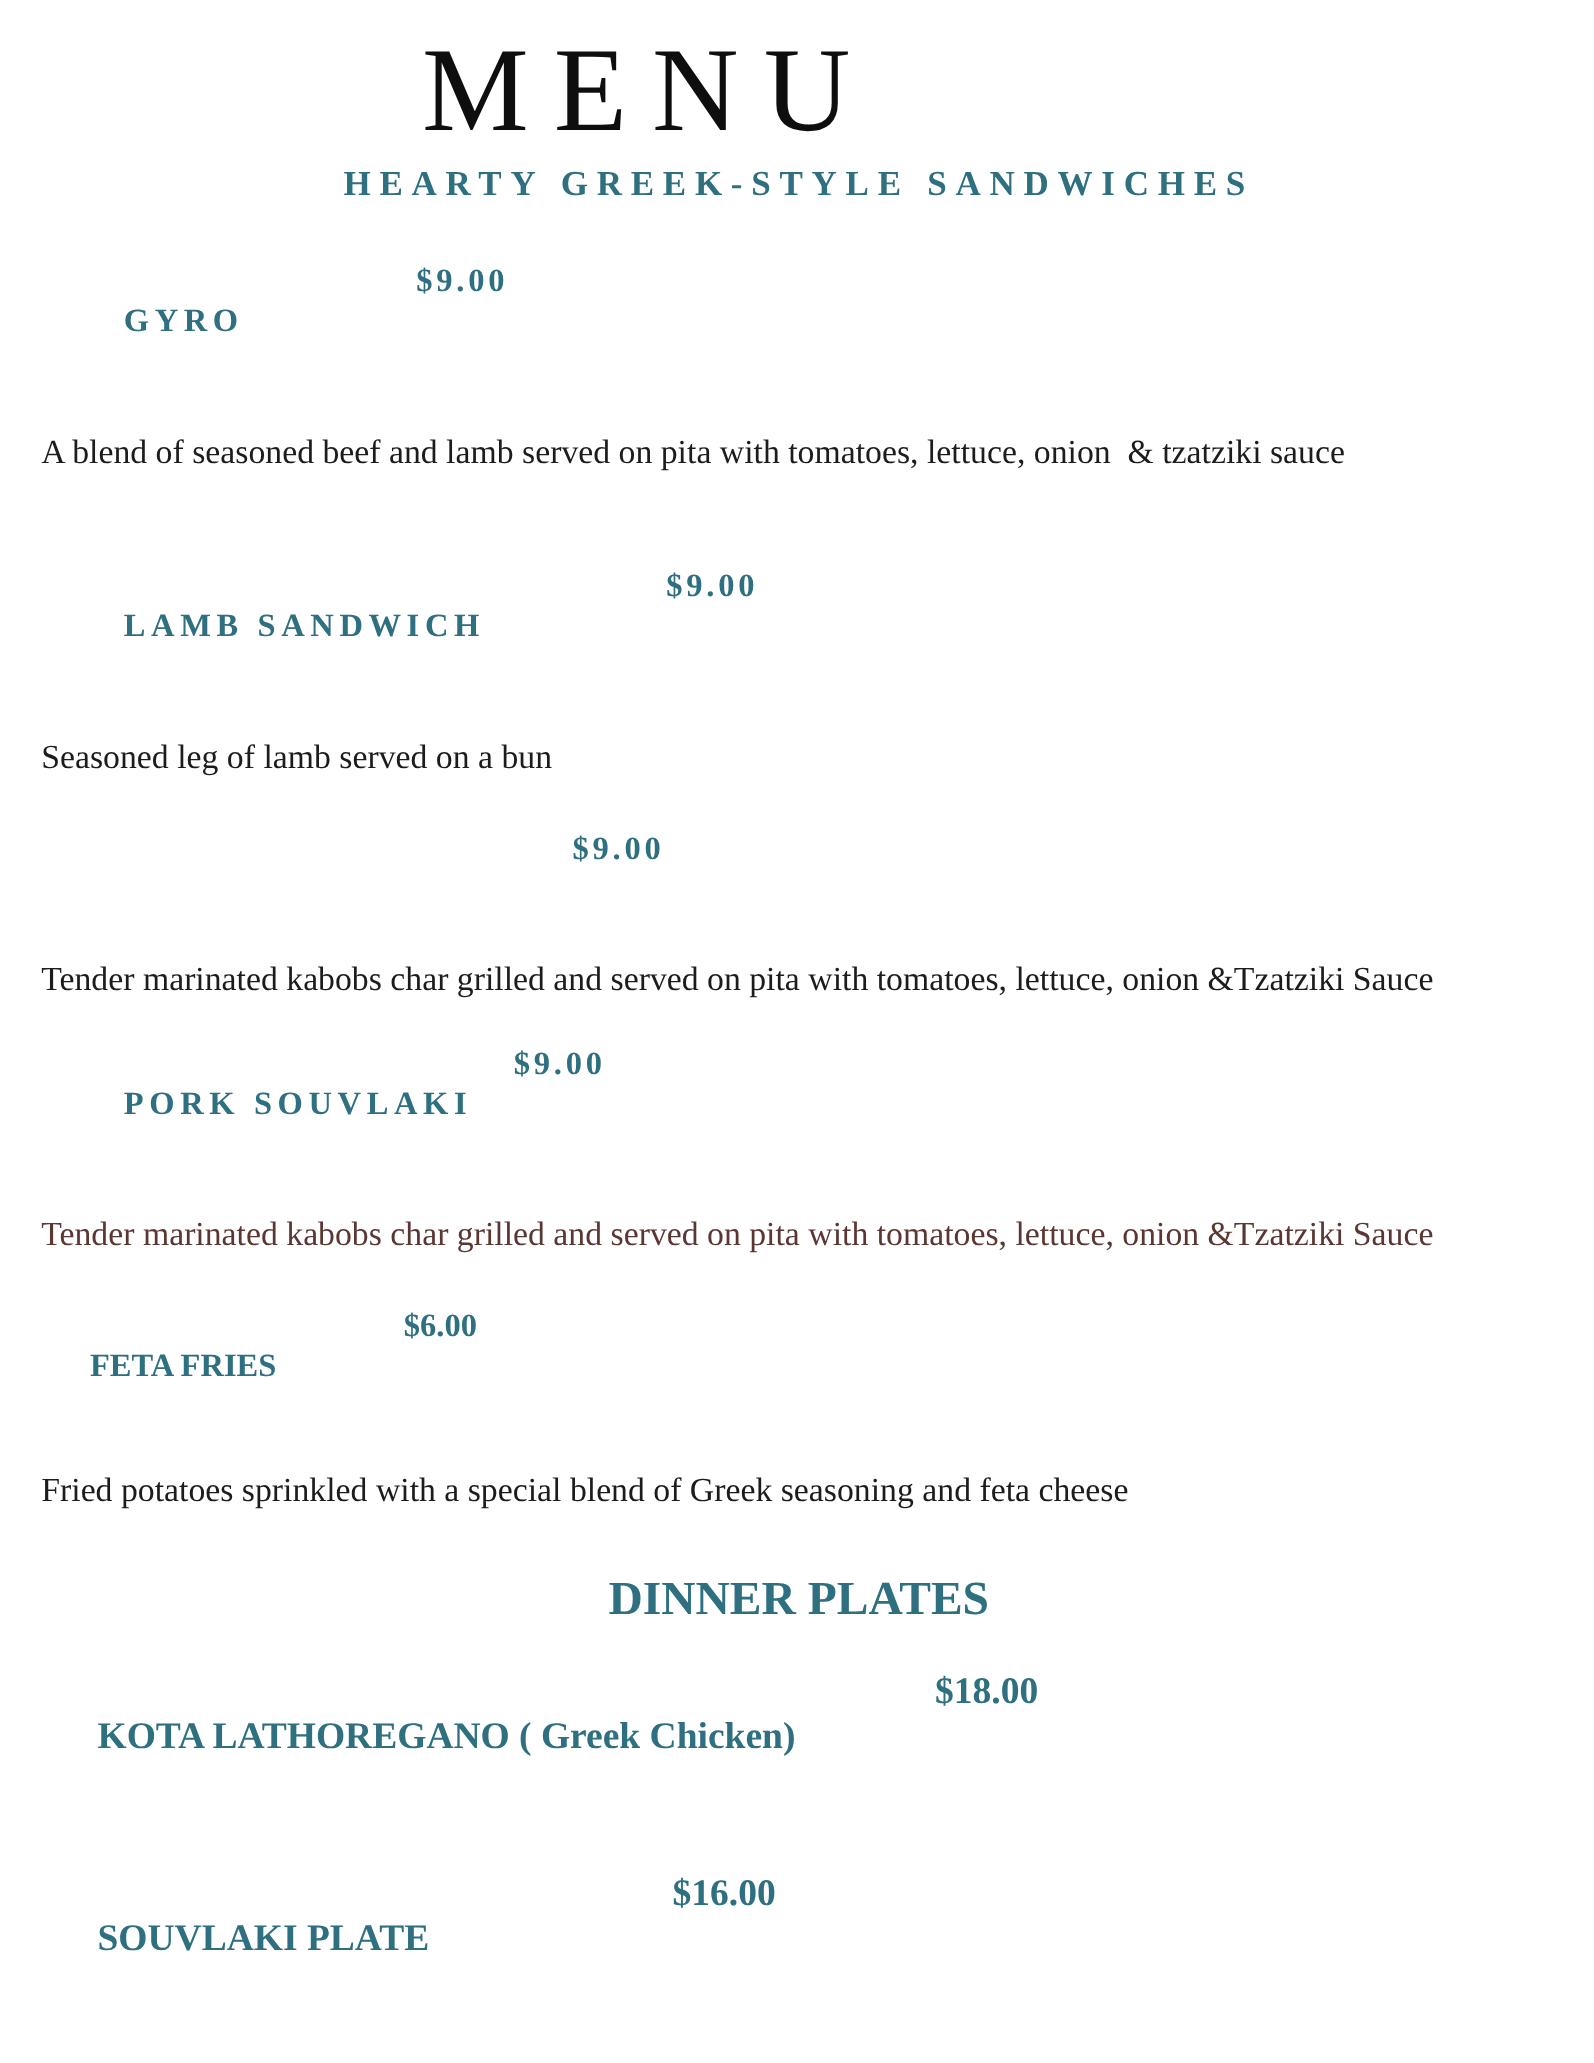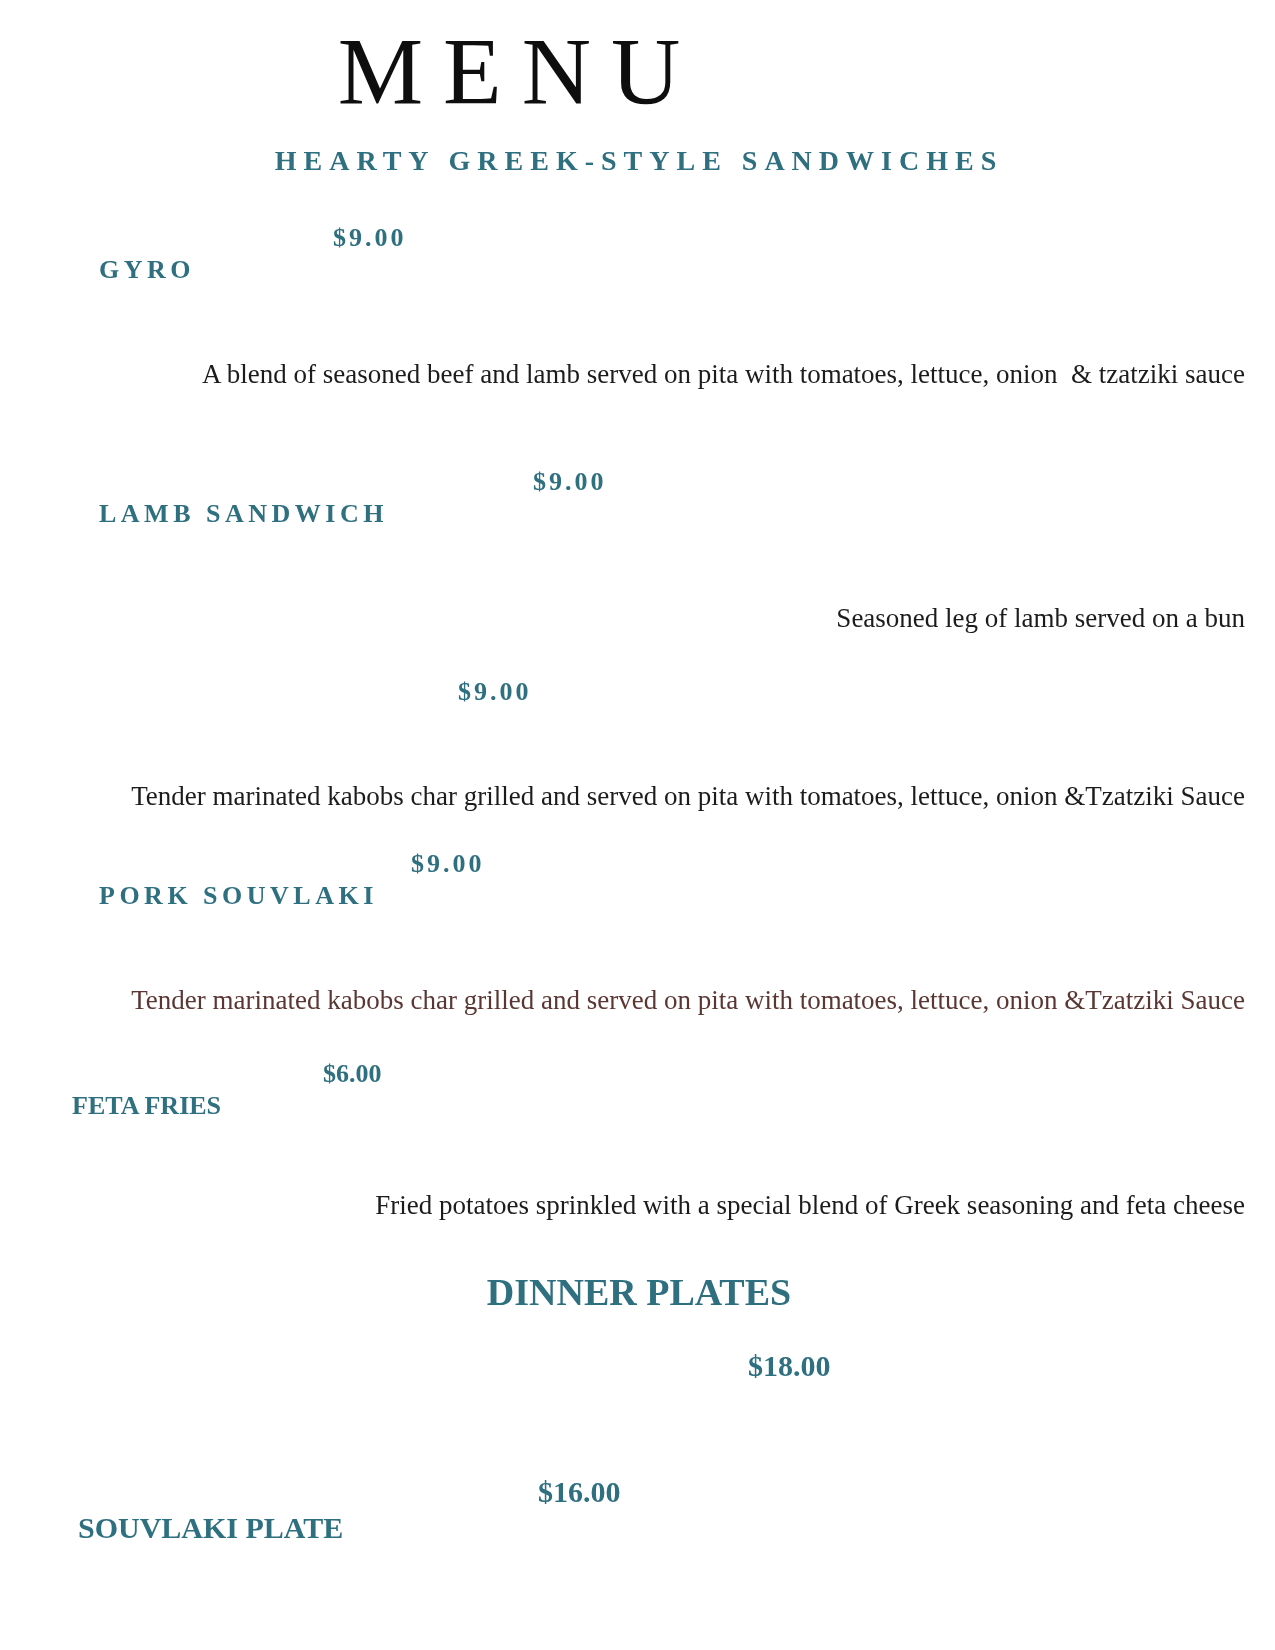--- a/index.html
+++ b/index.html
@@ -23,21 +23,21 @@
     font-weight:400;
     font-size:96px;
     line-height:1.05;
     letter-spacing:20px;
     text-align:center;
     transform:translateX(-120px);
     color:var(--title);
     white-space:pre;
   }
   .subtitle{
-    margin-top:21px;
+    margin-top:8px;
     text-align:center;
     font-weight:bold;
     font-size:28px;
     line-height:34px;
     letter-spacing:7px;
     color:var(--accent);
     white-space:pre;
   }
 
   .item-head{
@@ -56,21 +56,20 @@
   .ls{letter-spacing:4.5px;}
   .ls .price{letter-spacing:3px;}
   .big{font-size:30px;line-height:36px;}
 
   .desc{
     margin:5px 0 0 0;
     font-size:27px;
     line-height:39px;
     max-width:1213px;
     white-space:pre-wrap;
-    text-align:right;
   }
   .maroon{color:var(--maroon);}
 
   .dinner-heading{
     margin:44px 0 4px 0;
     text-align:center;
     font-weight:bold;
     font-size:38px;
     line-height:46px;
     color:var(--accent);
@@ -130,20 +129,21 @@
       <span class="name">FETA FRIES</span>
       <span class="price">$6.00</span>
     </div>
     <p class="desc">Fried potatoes sprinkled with a special blend of Greek seasoning and feta cheese</p>
   </section>
 
   <h2 class="dinner-heading">DINNER PLATES</h2>
 
   <section class="it-kota">
     <div class="item-head big" style="--px:715px">
+      <span class="name">KOTA LATHOREGANO ( Greek Chicken)</span>
       <span class="price">$18.00</span>
     </div>
   </section>
 
   <section class="it-souvlaki">
     <div class="item-head big" style="--px:505px">
       <span class="name">SOUVLAKI PLATE</span>
       <span class="price">$16.00</span>
     </div>
 

